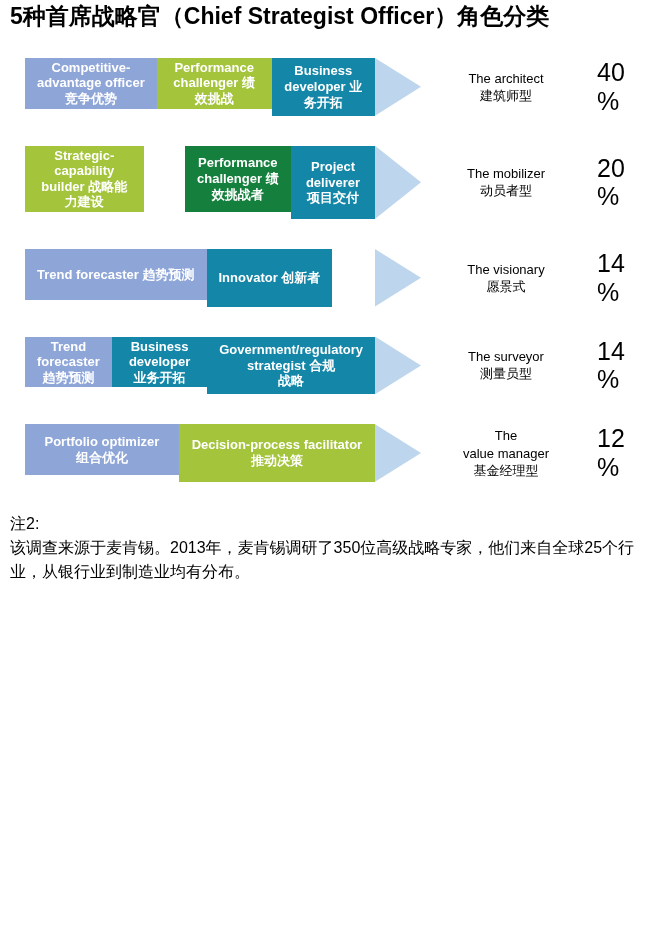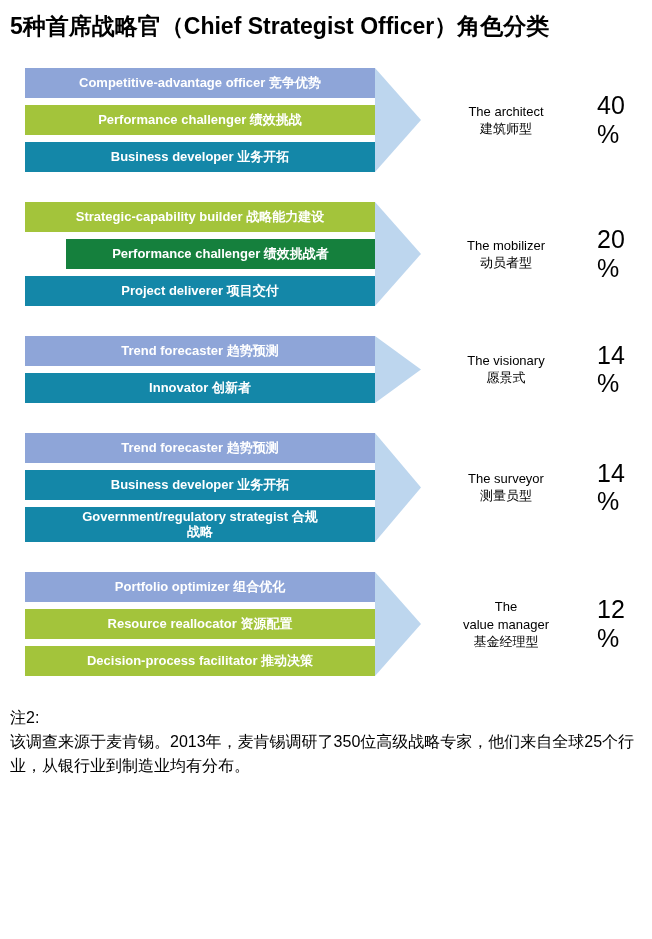--- a/index.html
+++ b/index.html
@@ -2,28 +2,28 @@
 <html><head>
 <meta charset="utf-8">
 <style>
   html, body { margin: 0; padding: 0; background: #ffffff; }
   body {
     width: 652px; height: 939px;
     font-family: "Liberation Sans", "DejaVu Sans", sans-serif;
     color: #000;
     overflow: hidden;
   }
-  .page { box-sizing: border-box; width: 652px; height: 939px; padding: 12px 8px 0 8px; }
+  .page { box-sizing: border-box; width: 652px; height: 939px; padding: 2px 8px 0 8px; }
   .title {
     font-size: 23px; font-weight: bold; line-height: 1.3;
     margin: 0 0 0 2px; white-space: nowrap;
   }
   .groups { margin: 26px 0 0 17px; }
   .group { display: flex; align-items: stretch; margin-bottom: 30px; }
-  .bar-stack { width: 350px; display: flex; flex-direction: column; flex: none; }
+  .bar-stack { width: 350px; display: flex; flex-direction: row; flex: none; }
   .bar {
     min-height: 30px; margin-bottom: 7px;
     display: flex; align-items: center; justify-content: center;
     color: #ffffff; font-weight: bold; font-size: 13px; line-height: 1.2;
     text-align: center; padding: 2px 12px; box-sizing: border-box;
     white-space: pre-line;
   }
   .bar:last-child { margin-bottom: 0; }
   .group-arrow { width: 46px; flex: none; clip-path: polygon(0 0, 100% 50%, 0 100%); }
   .role {
@@ -110,21 +110,20 @@
         </div>
     <div class="percent">
       <div>14</div>
       <div>%</div>
     </div>
   </div>
 
   <div class="group">
     <div class="bar-stack">
           <div class="bar" style="background: rgb(142, 165, 216);"><span>Portfolio optimizer 组合优化</span></div>
-          <div class="bar" style="background: rgb(163, 196, 59);"><span>Resource reallocator 资源配置</span></div>
           <div class="bar" style="background: rgb(163, 196, 59);"><span>Decision-process facilitator 推动决策</span></div>
         </div>
     <div class="group-arrow" style="background: rgb(189, 214, 238);"></div>
     <div class="role">
           <div>The</div>
           <div>value manager</div>
           <div>基金经理型</div>
         </div>
     <div class="percent">
       <div>12</div>

